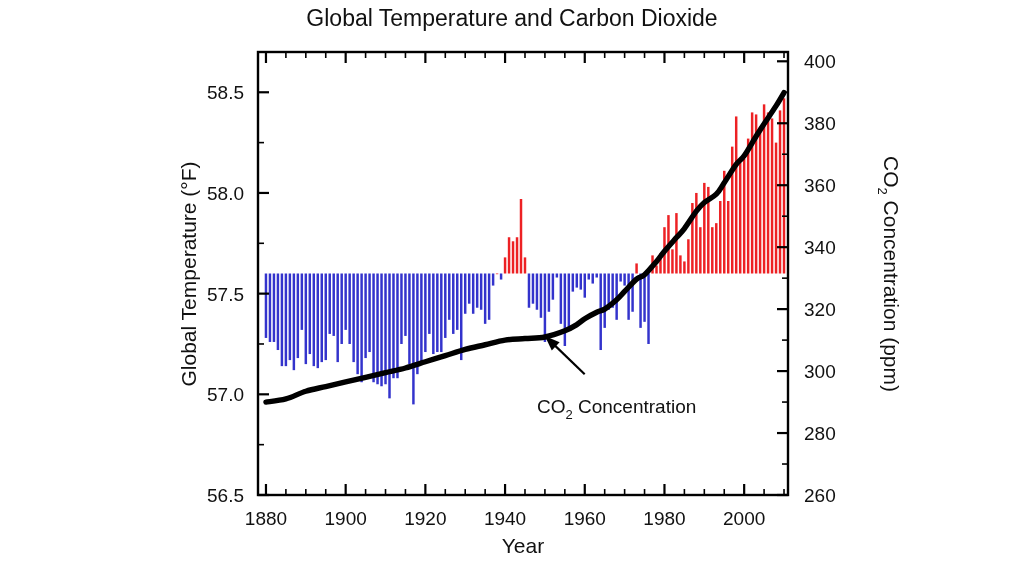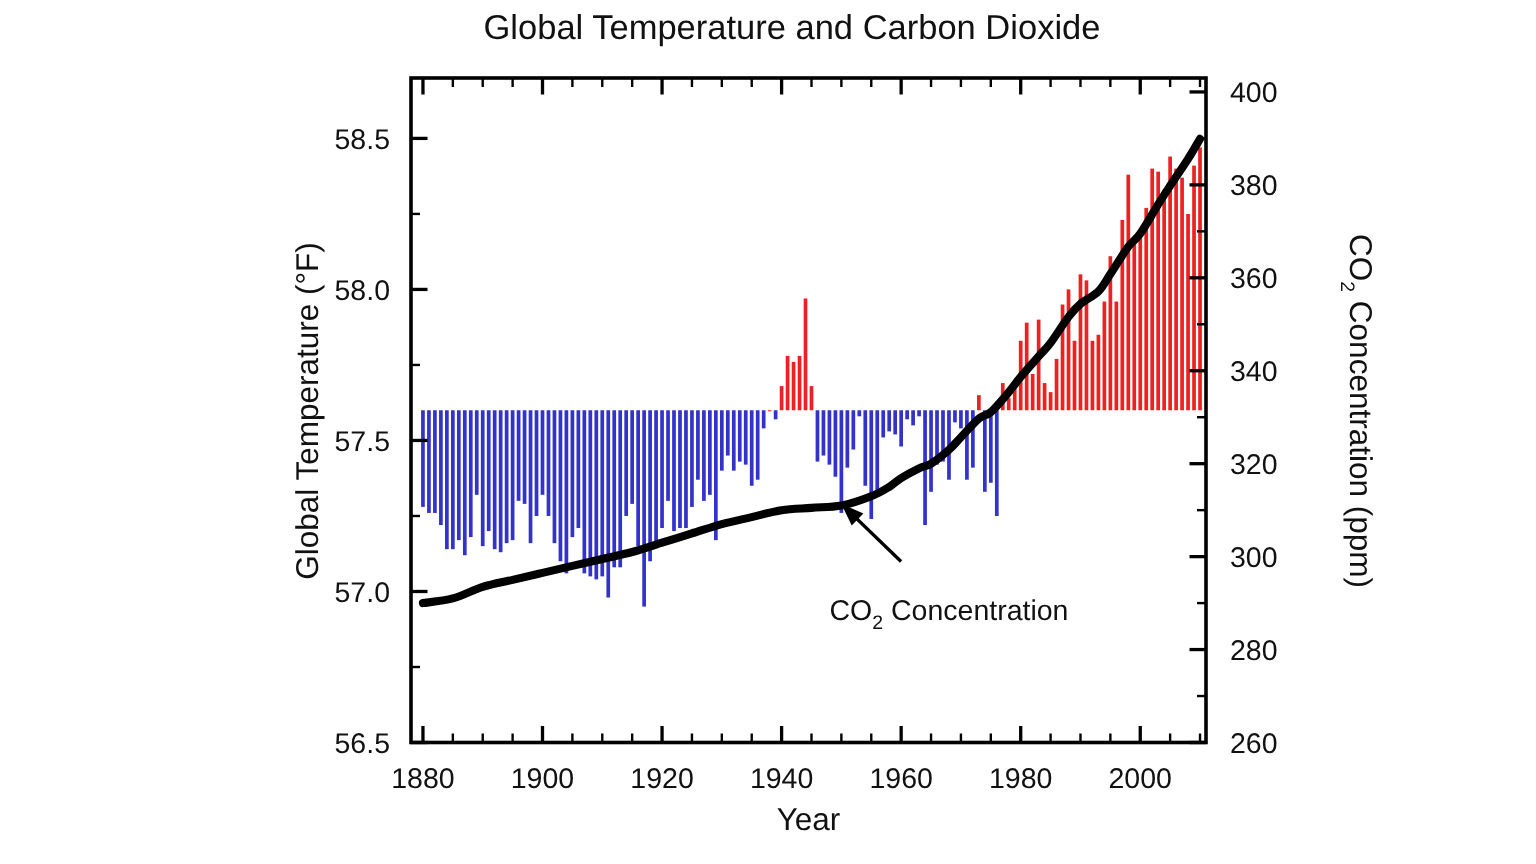--- a/index.html
+++ b/index.html
@@ -3,21 +3,21 @@
 <meta charset="utf-8">
 <style>
   html,body{margin:0;padding:0;}
   body{
     width:1024px;height:576px;
     background:#ffffff;
     font-family:"Liberation Sans", sans-serif;
     overflow:hidden;
     position:relative;
   }
-  #figure{position:absolute;left:16px;top:0;width:981px;height:576px;}
+  #figure{position:absolute;left:0;top:0;width:981px;height:576px;}
   svg{display:block;}
   .tick-major{stroke:#000;stroke-width:2.2;}
   .tick-minor{stroke:#000;stroke-width:1.6;}
   .ticklabel{font-family:"Liberation Sans",sans-serif;font-size:19px;fill:#111;}
   .axtitle{font-family:"Liberation Sans",sans-serif;font-size:21px;fill:#111;}
   .chart-title{font-family:"Liberation Sans",sans-serif;font-size:23px;fill:#111;}
   .annot{font-family:"Liberation Sans",sans-serif;font-size:19px;fill:#111;}
   .annot-sub{font-family:"Liberation Sans",sans-serif;font-size:13px;fill:#111;}
   .co2line{fill:none;stroke:#000000;stroke-width:5.4;stroke-linecap:round;stroke-linejoin:round;}
   .arrow{stroke:#000;stroke-width:2.2;fill:none;}

